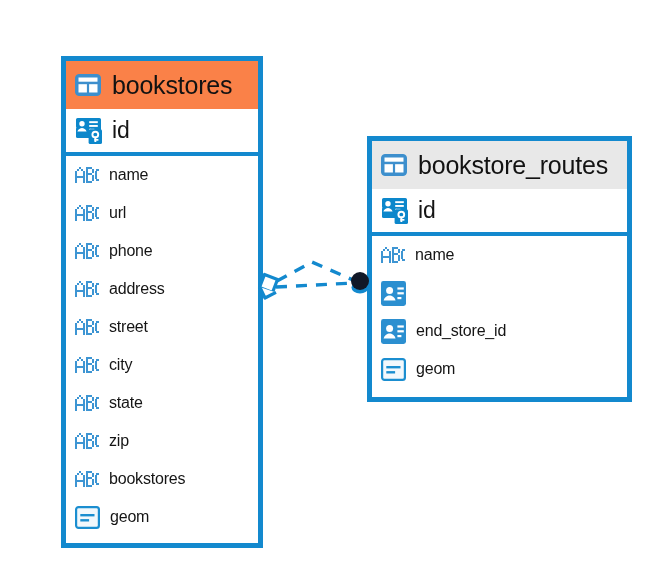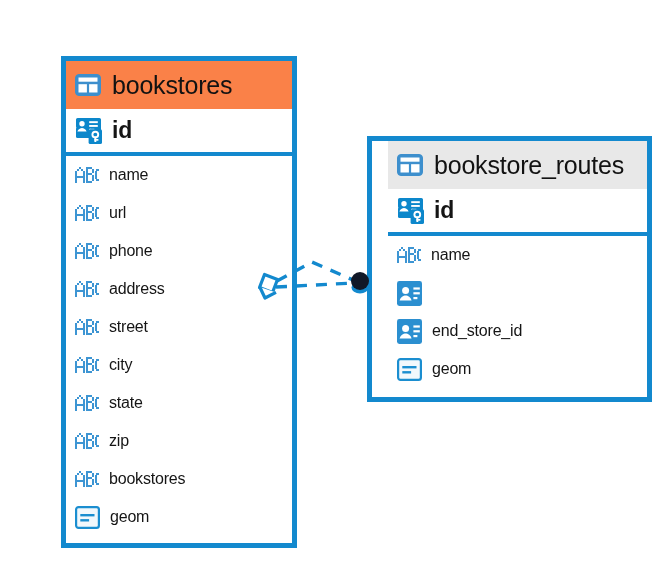--- a/index.html
+++ b/index.html
@@ -24,29 +24,28 @@
   
   .entity {
     position: absolute;
     box-sizing: border-box;
     border: 5px solid #1389ce;
     background: #ffffff;
   }
   #entity-bookstores {
     left: 61px;
     top: 56px;
-    width: 236px;
+    width: 202px;
     height: 492px;
   }
   #entity-bookstore-routes {
     left: 367px;
     top: 136px;
-    width: 285px;
+    width: 265px;
     height: 266px;
-    padding-left: 16px;
   }
 
   .entity-header {
     box-sizing: border-box;
     height: 48px;
     display: flex;
     align-items: center;
     padding-left: 9px;
     gap: 11px;
   }
@@ -77,21 +76,21 @@
     height: 47px;
     border-bottom: 4px solid #1389ce;
   }
   .field-name {
     font-size: 16px;
     color: #151515;
     letter-spacing: -0.2px;
     white-space: nowrap;
   }
   .field-row.pk .field-name {
-    font-weight: bold;
+    font-weight: normal;
     font-size: 23px;
   }
 
   
   .icon {
     flex: 0 0 auto;
     display: block;
     line-height: 0;
   }
   .icon-table { width: 26px; height: 22px; }

